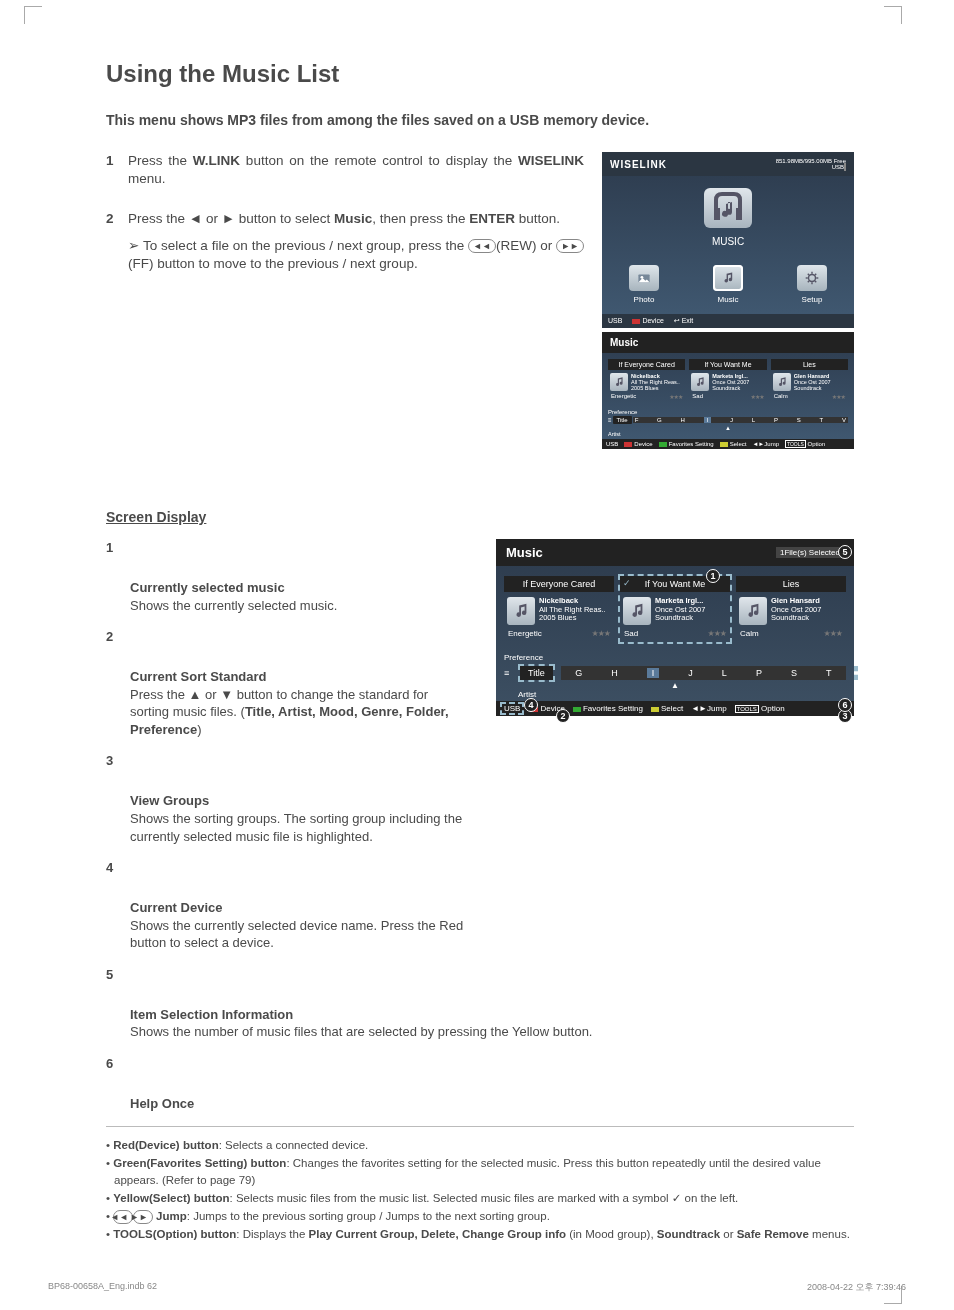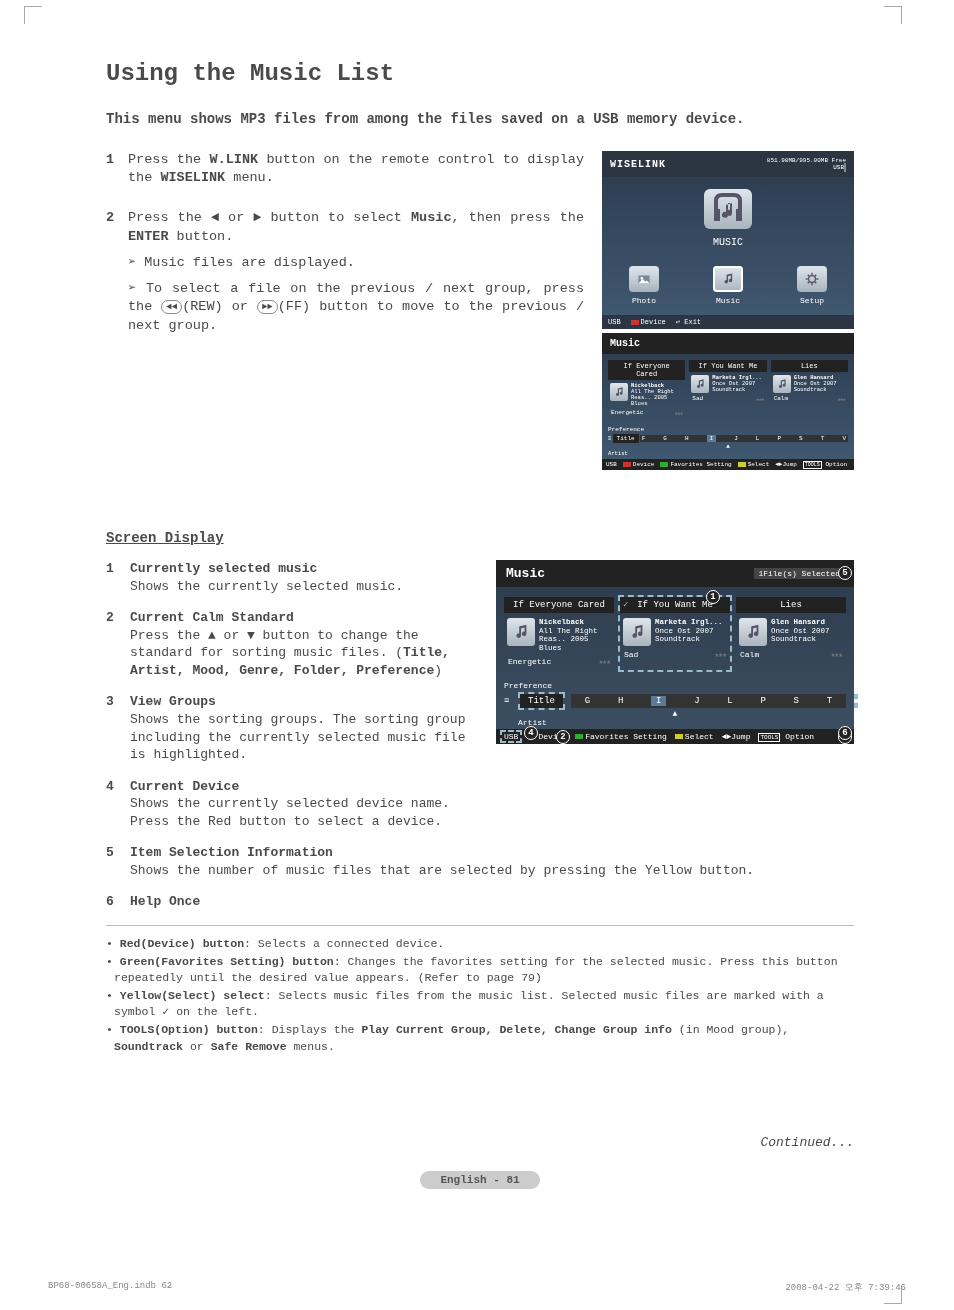--- a/index.html
+++ b/index.html
@@ -1,17 +1,17 @@
 <!DOCTYPE html>
 <html><head>
 <meta charset="utf-8">
 <style>
   * { box-sizing: border-box; margin: 0; padding: 0; }
   body { font-family: Arial, Helvetica, sans-serif; color: #4a4a4a; background: #fff; }
-  .page { width: 954px; height: 1310px; position: relative; padding: 60px 48px 40px 48px; font-family: Liberation Mono, monospace; }
+  .page { width: 954px; height: 1310px; position: relative; padding: 60px 48px 40px 48px; }
   .crop-tl, .crop-tr, .crop-br { position: absolute; width: 18px; height: 18px; }
   .crop-tl { top: 6px; left: 24px; border-top: 1px solid #aaa; border-left: 1px solid #aaa; }
   .crop-tr { top: 6px; right: 52px; border-top: 1px solid #aaa; border-right: 1px solid #aaa; }
   .crop-br { bottom: 6px; right: 52px; border-bottom: 1px solid #aaa; border-right: 1px solid #aaa; }
 
   .content { padding-left: 58px; padding-right: 52px; }
   h1 { font-size: 24px; font-weight: bold; color: #4a4a4a; margin-bottom: 24px; }
   .subtitle { font-size: 14px; font-weight: bold; margin-bottom: 24px; }
 
   .row { display: flex; gap: 18px; align-items: flex-start; }
@@ -61,21 +61,21 @@
   .centerarrow { text-align: center; font-size: 6px; line-height: 6px; }
   .musicfoot { background: #222; padding: 2px 4px; display: flex; gap: 6px; font-size: 6px; align-items: center; }
   .sw { display: inline-block; width: 8px; height: 5px; margin-right: 2px; vertical-align: middle; }
   .sw.red { background: #c33; } .sw.green { background: #3a3; } .sw.yellow { background: #cc3; }
 
   
   .sdtitle { font-size: 14px; font-weight: bold; text-decoration: underline; margin: 60px 0 14px; }
   .sditem { display: flex; margin-bottom: 14px; font-size: 13px; line-height: 1.35; }
   .sditem .n { width: 24px; font-weight: bold; flex-shrink:0; }
   .sditem .t { flex: 1; }
-  .sditem .t .h { font-weight: bold; }
+  .sditem .t .h { font-weight: bold; margin-top: 40px; }
   .sditemsrow { display: flex; gap: 28px; align-items:flex-start; }
   .sditemsleft { flex: 1; }
   .sditemsright { width: 358px; flex-shrink: 0; }
 
   
   .annobox { position: relative; background: linear-gradient(#2c3a4c,#3d5063); color:#fff; font-size: 9px; width:100%; }
   .annobox .hdr { background: #222; padding: 6px 10px; font-size: 13px; font-weight: bold; display:flex; justify-content:space-between; align-items:center; }
   .hdr .sel { font-size: 8px; font-weight: normal; background:#444; padding:1px 4px; }
   .acards { display: flex; gap: 6px; padding: 10px 8px 5px; }
   .acard { flex:1; text-align:left; font-size:8px; }
@@ -131,21 +131,20 @@
         <div class="step">
           <div class="stepnum">1</div>
           <div class="steptext">
             <span>Press the </span><b>W.LINK</b><span> button on the remote control to display the </span><b>WISELINK</b><span> menu.</span>
           </div>
         </div>
         <div class="step">
           <div class="stepnum">2</div>
           <div class="steptext">
             <div><span>Press the ◄ or ► button to select </span><b>Music</b><span>, then press the </span><b>ENTER</b><span> button.</span></div>
-            <div class="sub pointer">Music files are displayed.</div>
             <div class="sub pointer">
               <span>To select a file on the previous / next group, press the </span><span class="btnicon">◄◄</span><span>(REW) or </span><span class="btnicon">►►</span><span>(FF) button to move to the previous / next group.</span>
             </div>
           </div>
         </div>
       </div>
 
       <div class="rightcol">
 
         <div class="wisebox">
@@ -305,21 +304,21 @@
         <div class="sditem">
             <div class="n">1</div>
             <div class="t">
               <div class="h">Currently selected music</div>
               <div>Shows the currently selected music.</div>
             </div>
           </div>
         <div class="sditem">
             <div class="n">2</div>
             <div class="t">
-              <div class="h">Current Calm Standard</div>
+              <div class="h">Current Sort Standard</div>
               <div><span>Press the ▲ or ▼ button to change the standard for sorting music files. (</span><b>Title, Artist, Mood, Genre, Folder, Preference</b><span>)</span></div>
             </div>
           </div>
         <div class="sditem">
             <div class="n">3</div>
             <div class="t">
               <div class="h">View Groups</div>
               <div>Shows the sorting groups. The sorting group including the currently selected music file is highlighted.</div>
             </div>
           </div>
@@ -435,21 +434,22 @@
     <div class="sditem">
         <div class="n">6</div>
         <div class="t">
           <div class="h">Help Once</div>
         </div>
       </div>
 
     <div class="helpbox">
       <div class="bul">• <b>Red(Device) button</b><span>: Selects a connected device.</span></div>
       <div class="bul">• <b>Green(Favorites Setting) button</b><span>: Changes the favorites setting for the selected music. Press this button repeatedly until the desired value appears. (Refer to page 79)</span></div>
-      <div class="bul">• <b>Yellow(Select) select</b><span>: Selects music files from the music list. Selected music files are marked with a symbol ✓ on the left.</span></div>
+      <div class="bul">• <b>Yellow(Select) button</b><span>: Selects music files from the music list. Selected music files are marked with a symbol ✓ on the left.</span></div>
+      <div class="bul">• <span class="btnicon">◄◄</span><span class="btnicon">►►</span> <b>Jump</b><span>: Jumps to the previous sorting group / Jumps to the next sorting group.</span></div>
       <div class="bul">• <b>TOOLS(Option) button</b><span>: Displays the </span><b>Play Current Group, Delete, Change Group info</b><span> (in Mood group), </span><b>Soundtrack</b><span> or </span><b>Safe Remove</b><span> menus.</span></div>
     </div>
 
     <div class="continued">Continued...</div>
     <div class="pagefoot"><span class="pill">English - 81</span></div>
   </div>
 
   <div class="printfoot">
     <span>BP68-00658A_Eng.indb   62</span>
     <span>2008-04-22   오후 7:39:46</span>

